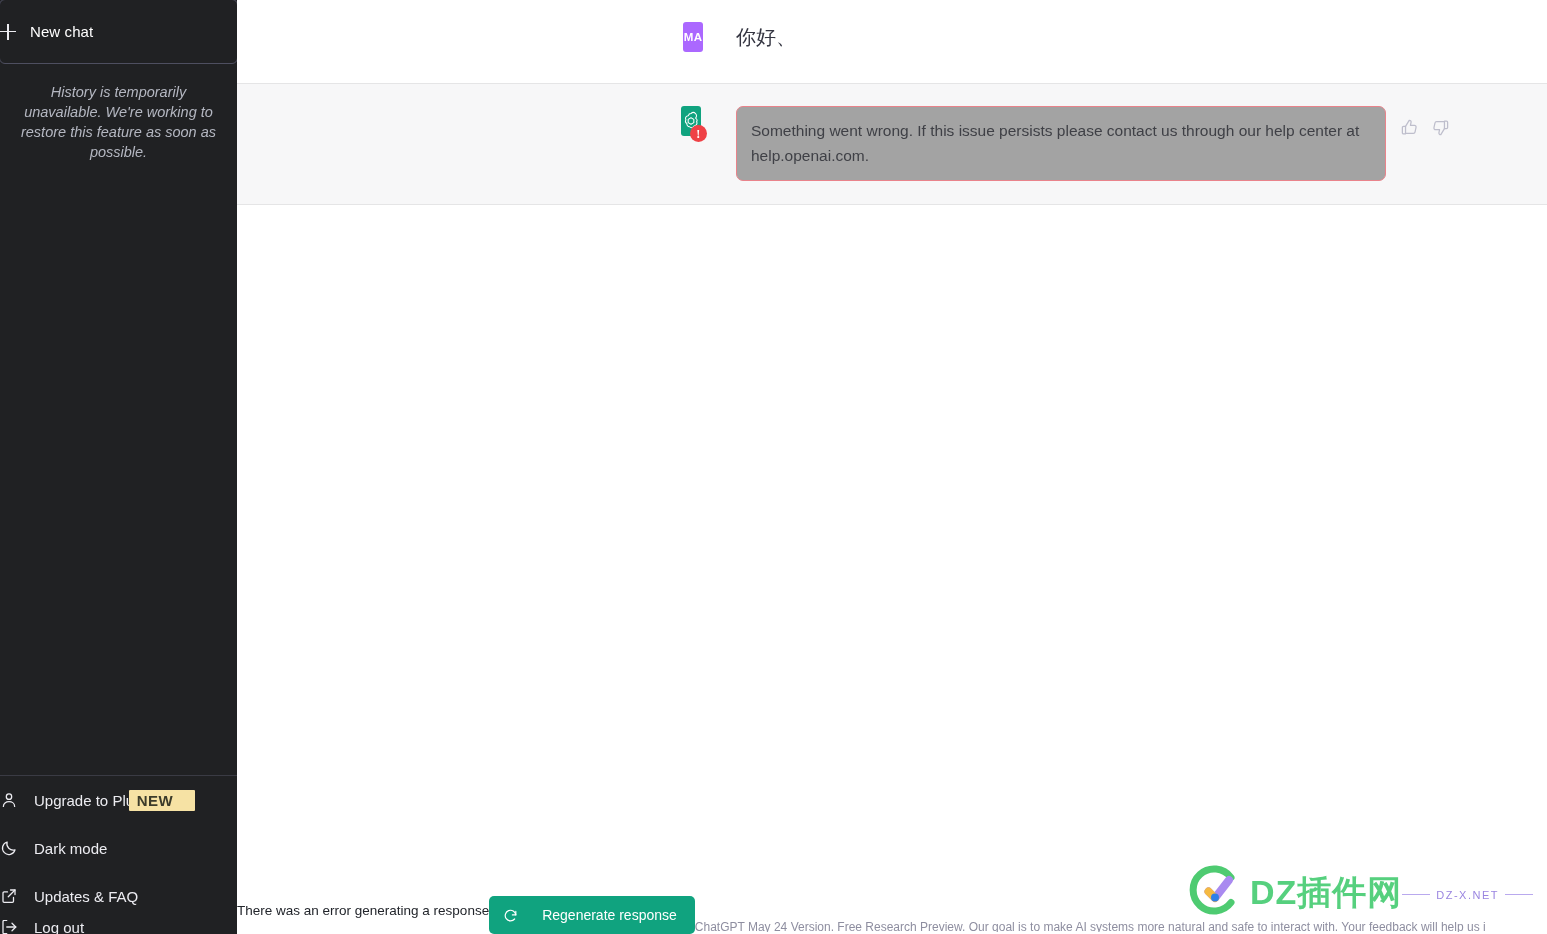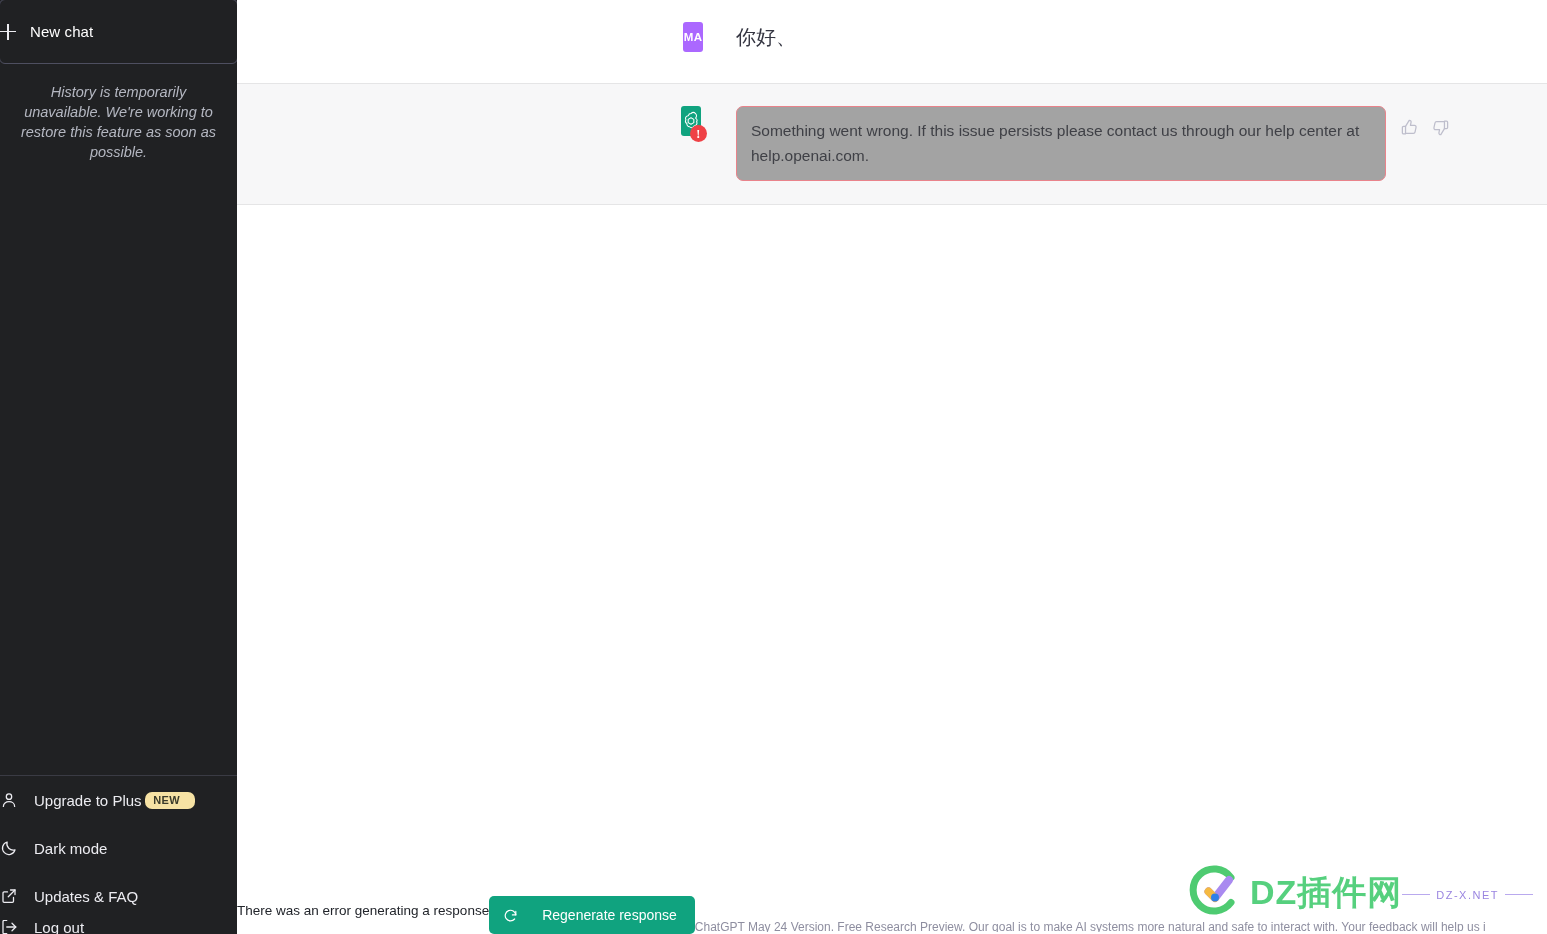--- a/index.html
+++ b/index.html
@@ -67,25 +67,25 @@
     color:#ececf1;
     cursor:pointer;
     position:relative;
   }
   .sb-item .ico { width:18px; height:18px; flex:0 0 18px; margin-left:-4px; display:block; }
   .sb-item .ico svg { display:block; width:18px; height:18px; }
   .badge-new {
     position:absolute; right:42px;
     background:#f6e2a4;
     color:#3b3b2a;
-    font-size:11px;
+    font-size:15px;
     font-weight:600;
     letter-spacing:.4px;
-    padding:3px 15px 3px 8px;
-    border-radius:7px;
+    padding:3px 22px 3px 8px;
+    border-radius:1px;
     line-height:1;
   }
   .sb-item.clipped { height:14px; overflow:hidden; align-items:center; }
 
   
   .main {
     flex:1 1 auto; height:934px;
     background:#ffffff;
     position:relative;
     overflow:hidden;

